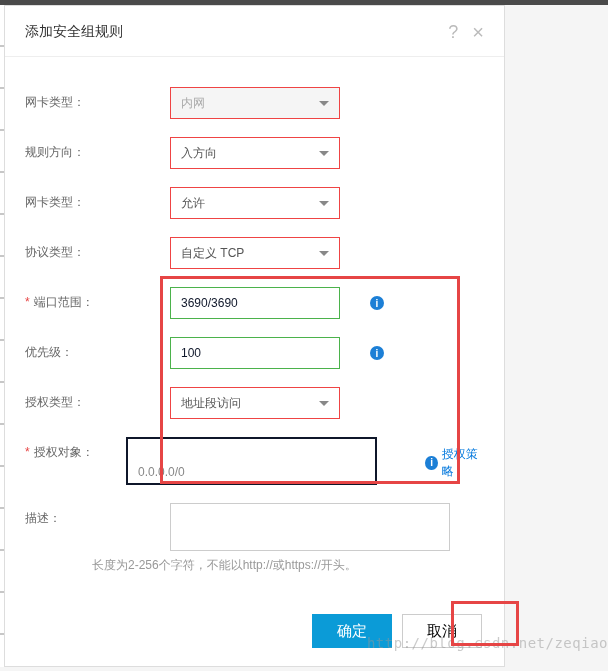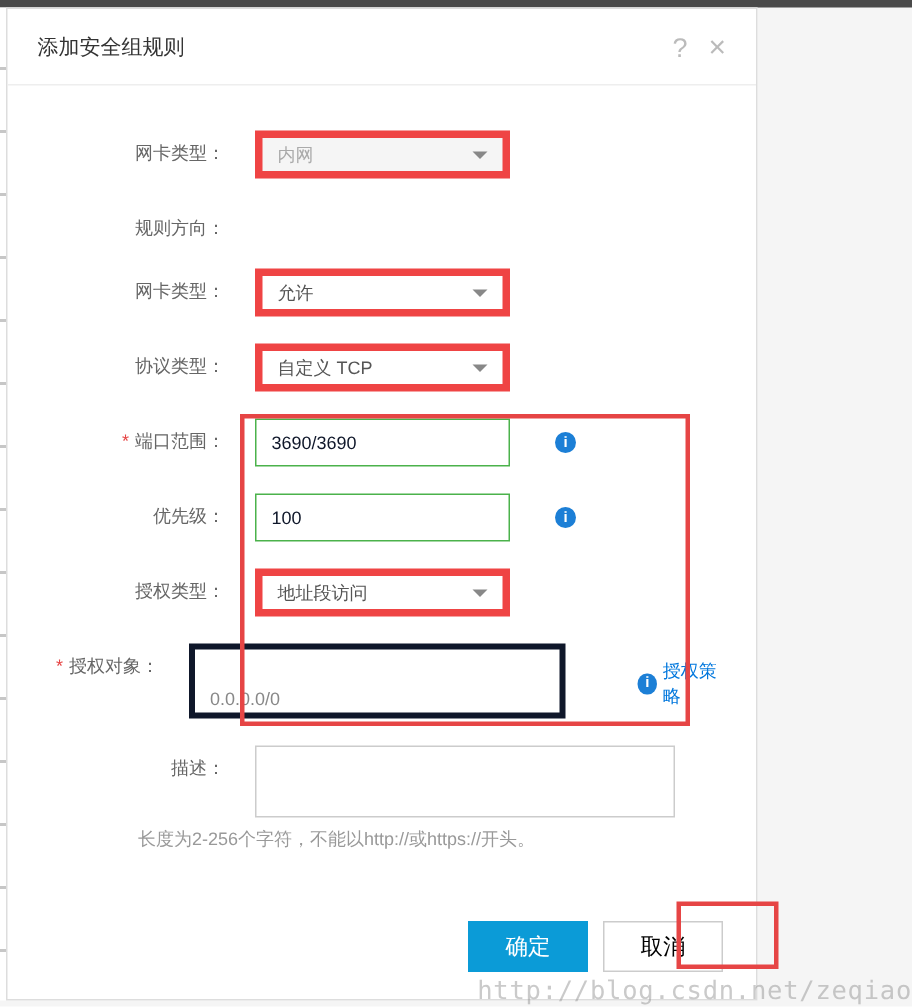--- a/index.html
+++ b/index.html
@@ -52,40 +52,39 @@
       padding: 30px 20px 20px 20px;
     }
     .form-row {
       display: flex;
       align-items: flex-start;
       margin-bottom: 18px;
       position: relative;
     }
     .form-label {
       width: 145px;
-      text-align: right;
       padding-right: 20px;
       padding-top: 7px;
       color: #666;
       font-size: 12px;
     }
     .required::before {
       content: "*";
       color: #e64545;
       margin-right: 4px;
     }
     .form-control-wrap {
       display: flex;
       align-items: center;
       flex: 1;
     }
     .select-box {
       width: 170px;
       height: 32px;
-      border: 5px solid #ef4444;
+      border: 1px solid #ef4444;
       background: #fff;
       display: flex;
       align-items: center;
       justify-content: space-between;
       padding: 0 10px;
       cursor: pointer;
       font-size: 12px;
       color: #555;
     }
     .select-box.disabled {
@@ -105,21 +104,21 @@
       border: 1px solid #4bb24b;
       background: #fff;
       padding: 0 10px;
       font-size: 12px;
       color: #0f172a;
       outline: none;
     }
     .textarea-box {
       width: 280px;
       height: 48px;
-      border: 4px solid #0f172a;
+      border: 2px solid #0f172a;
       background: #fff;
       padding: 26px 10px 16px 10px;
       font-size: 12px;
       color: #888;
       line-height: 1.2;
     }
     .desc-box {
       width: 280px;
       height: 48px;
       border: 1px solid #ccc;
@@ -186,24 +185,24 @@
       align-items: center;
       justify-content: center;
     }
     .btn-primary {
       background: #0b9bd7;
       border-color: #0b9bd7;
       color: #fff;
     }
     .watermark {
       position: absolute;
-      bottom: 0;
+      bottom: 20px;
       right: 0;
       color: rgba(150,150,150,0.5);
-      font-size: 17px;
+      font-size: 14px;
       letter-spacing: 0.5px;
       font-family: monospace;
     }
     .left-edge {
       position: absolute;
       left: 0; top: 5px; bottom: 4px;
       width: 4px;
       background: repeating-linear-gradient(#fff, #fff 40px, #c7c7c7 40px, #c7c7c7 42px);
     }
   </style>
@@ -229,20 +228,26 @@
       <div class="form-control-wrap">
         <div class="select-box disabled">
           <span>内网</span>
           <span class="caret"></span>
         </div>
       </div>
     </div>
 
     <div class="form-row">
       <div class="form-label">规则方向：</div>
+      <div class="form-control-wrap">
+        <div class="select-box">
+          <span>入方向</span>
+          <span class="caret"></span>
+        </div>
+      </div>
     </div>
 
     <div class="form-row">
       <div class="form-label">网卡类型：</div>
       <div class="form-control-wrap">
         <div class="select-box">
           <span>允许</span>
           <span class="caret"></span>
         </div>
       </div>

